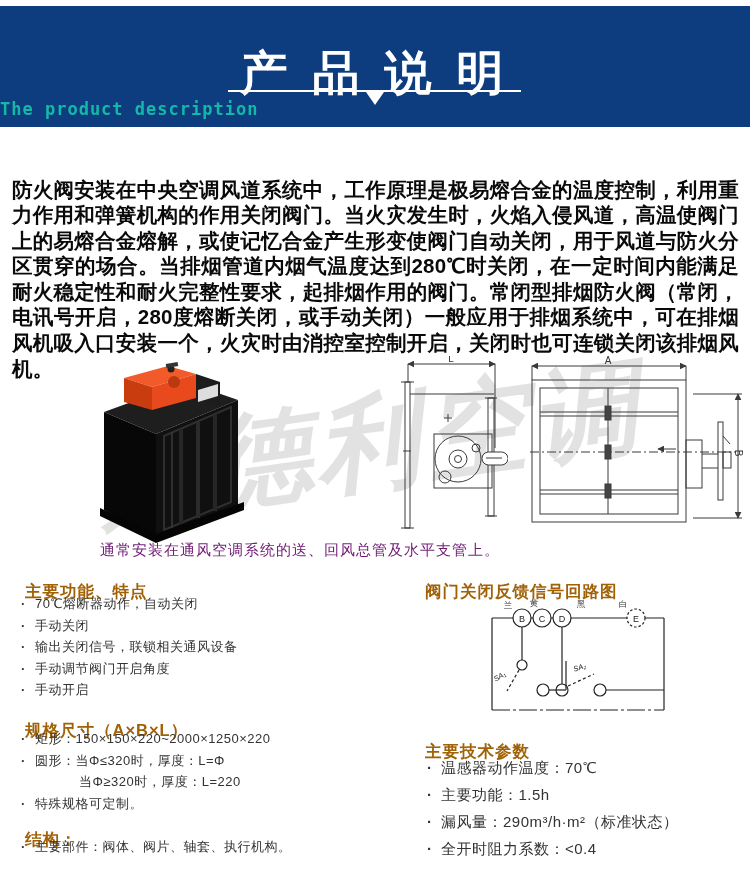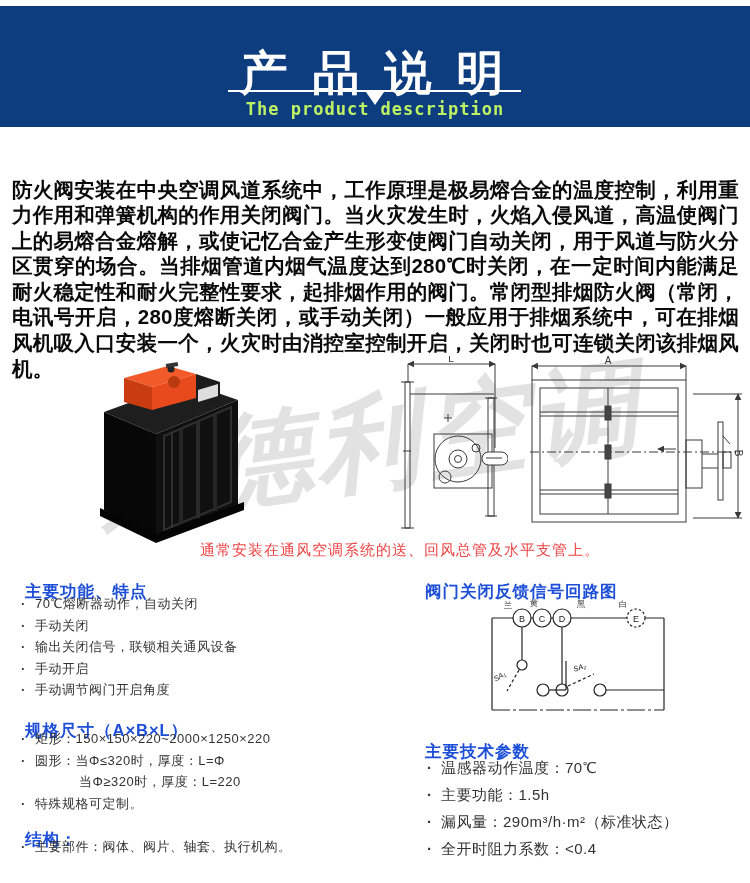--- a/index.html
+++ b/index.html
@@ -7,41 +7,41 @@
         font-family:"Liberation Sans",sans-serif;}
 
   
   .band{position:absolute;left:0;top:6px;width:750px;height:121px;background:#0d3d7f;}
   .band-title{position:absolute;left:0;top:18px;width:100%;text-align:center;
         color:#fff;font-size:47px;font-weight:bold;letter-spacing:6px;margin-top:18px;}
   .band-rule{position:absolute;left:228px;top:84px;width:293px;height:2px;background:#fff;}
   .band-tri{position:absolute;left:366px;top:86px;width:0;height:0;
         border-left:9px solid transparent;border-right:9px solid transparent;
         border-top:13px solid #fff;}
-  .band-sub{position:absolute;left:0;top:93px;width:100%;text-align:center;color:#bef264;
+  .band-sub{position:absolute;left:0;top:93px;width:100%;color:#14b8a6;
         font-family:"DejaVu Sans Mono",monospace;font-size:17px;font-weight:bold;letter-spacing:1px;}
 
   
   .intro{position:absolute;left:12px;top:156px;width:727px;font-size:20.5px;line-height:25.6px;
         color:#0a0a0a;font-weight:600;text-align:justify;letter-spacing:0.2px;}
 
   
   .figures{position:absolute;left:0;top:330px;width:750px;height:235px;}
   .watermark{position:absolute;left:30px;top:0;width:680px;height:230px;display:flex;
         align-items:center;justify-content:center;font-size:104px;font-weight:bold;font-style:italic;
         color:#e2e2e2;letter-spacing:6px;transform:rotate(-8deg);white-space:nowrap;z-index:0;}
   .fig{position:absolute;z-index:1;}
   .fig-photo{left:86px;top:30px;}
   .fig-side{left:398px;top:26px;}
   .fig-front{left:528px;top:26px;}
-  .caption{position:absolute;left:0;top:541px;width:600px;text-align:right;
-        font-size:15px;color:#ef4444;letter-spacing:1px;}
-
-  
-  .sec-title{position:absolute;color:#1d4ed8;font-size:16.5px;font-weight:bold;letter-spacing:1px;}
+  .caption{position:absolute;left:0;top:541px;width:600px;text-align:center;
+        font-size:15px;color:#701a75;letter-spacing:1px;}
+
+  
+  .sec-title{position:absolute;color:#a16207;font-size:16.5px;font-weight:bold;letter-spacing:1px;}
   ul.plain{position:absolute;list-style:none;margin:0;padding:0;color:#333;}
   ul.plain li{position:relative;padding-left:14px;letter-spacing:0.5px;}
   ul.plain li::before{content:"·";position:absolute;left:0;top:0;font-weight:bold;}
   ul.small li{font-size:13px;line-height:21.6px;}
   ul.params li{font-size:15px;line-height:27px;}
   ul.plain li.indent{padding-left:58px;}
   ul.plain li.indent::before{content:"";}
 
   .t-features{left:25px;top:564px;}
   .l-features{left:21px;top:593px;width:360px;}
@@ -167,22 +167,22 @@
     </svg>
   </div>
 
   <div class="caption">通常安装在通风空调系统的送、回风总管及水平支管上。</div>
 
   <h3 class="sec-title t-features">主要功能、特点</h3>
   <ul class="plain small l-features">
     <li>70℃熔断器动作，自动关闭</li>
     <li>手动关闭</li>
     <li>输出关闭信号，联锁相关通风设备</li>
+    <li>手动调节阀门开启角度</li>
     <li>手动开启</li>
-    <li>手动调节阀门开启角度</li>
   </ul>
 
   <h3 class="sec-title t-dims">规格尺寸（A×B×L）</h3>
   <ul class="plain small l-dims">
     <li>矩形：150×150×220~2000×1250×220</li>
     <li>圆形：当Φ≤320时，厚度：L=Φ</li>
     <li class="indent">当Φ≥320时，厚度：L=220</li>
     <li>特殊规格可定制。</li>
   </ul>
 

